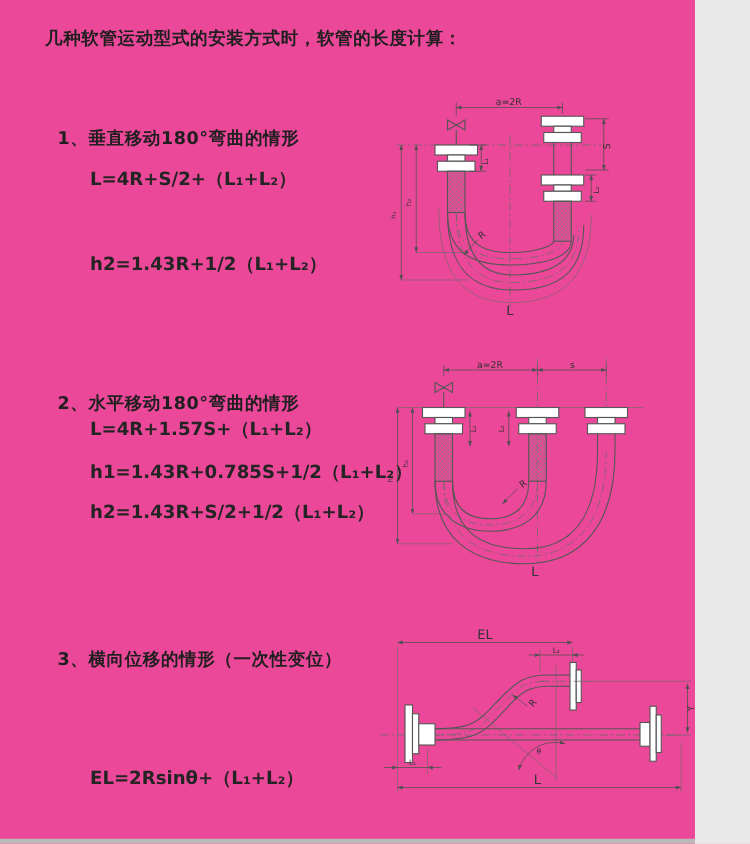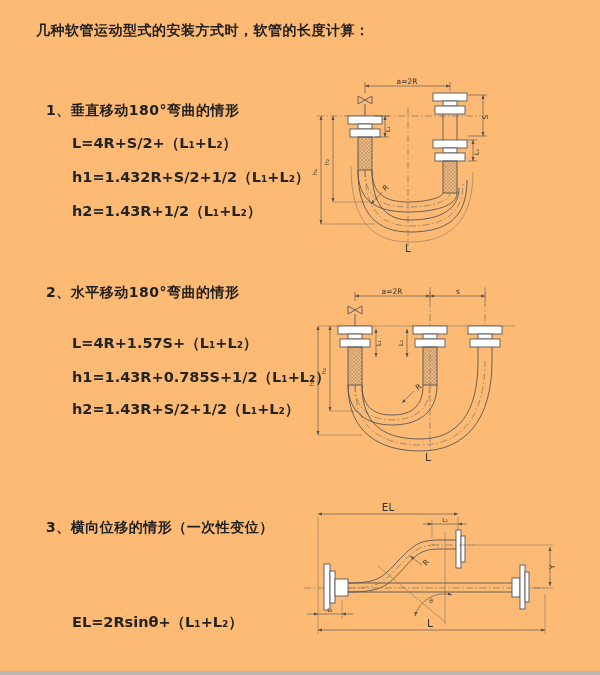--- a/index.html
+++ b/index.html
@@ -1,17 +1,17 @@
 <!DOCTYPE html>
 <html><head>
 <meta charset="utf-8">
 <style>
   html,body{margin:0;padding:0;background:#e9e9e9;}
   #page{
-    position:relative;width:600px;height:675px;background:#fdba74;
+    position:relative;width:556px;height:675px;background:#ec4899;
     font-family:"DejaVu Sans","Liberation Sans",sans-serif;
     color:#1f1f1f;overflow:hidden;
   }
   .page-title{
     position:absolute;left:36px;top:22px;font-size:14px;font-weight:bold;
     letter-spacing:0.5px;white-space:nowrap;
   }
   .sec-heading{
     position:absolute;left:46px;font-size:14px;font-weight:bold;
     letter-spacing:0.5px;white-space:nowrap;text-align:right;
@@ -49,21 +49,20 @@
       <marker id="mS" viewBox="0 0 8 6" refX="0" refY="3" markerWidth="7" markerHeight="5.5" orient="auto">
         <path d="M8,0 L0,3 L8,6 z" fill="#4f4f4f"></path>
       </marker>
     </defs>
   </svg>
 
   <div class="page-title">几种软管运动型式的安装方式时，软管的长度计算：</div>
 
   <div class="sec-heading" style="top:102px">1、垂直移动180°弯曲的情形</div>
   <div class="formula" style="top:134px">L=4R+S/2+（L₁+L₂）</div>
-  <div class="formula" style="top:168px">h1=1.432R+S/2+1/2（L₁+L₂）</div>
   <div class="formula" style="top:202px">h2=1.43R+1/2（L₁+L₂）</div>
 
   <svg style="left:313px;top:76px" width="250" height="178" viewBox="0 0 250 178">
 
     <g>
       <line class="dim" x1="52" y1="10" x2="137" y2="10" marker-start="url(#mS)" marker-end="url(#mE)"></line>
       <line class="dim" x1="52" y1="6" x2="52" y2="17"></line>
       <line class="dim" x1="137" y1="6" x2="137" y2="15"></line>
       <text class="lbl-m" x="94" y="8" text-anchor="middle">a=2R</text>
     </g>
@@ -139,21 +138,21 @@
       <path class="thin" d="M38,90 C38,146 60,166 97,166 C136,166 160,146 160,96"></path>
     </g>
 
     <g>
       <line class="dim" x1="69" y1="116" x2="58" y2="128" marker-end="url(#mE)"></line>
       <text class="lbl-m" x="74" y="114" transform="rotate(-38 74 114)" text-anchor="middle">R</text>
     </g>
     <text class="lbl-l" x="95" y="176" text-anchor="middle">L</text>
   </svg>
 
-  <div class="sec-heading" style="top:284px">2、水平移动180°弯曲的情形</div>
+  <div class="sec-heading" style="top:314px">2、水平移动180°弯曲的情形</div>
   <div class="formula" style="top:334px">L=4R+1.57S+（L₁+L₂）</div>
   <div class="formula" style="top:368px">h1=1.43R+0.785S+1/2（L₁+L₂）</div>
   <div class="formula" style="top:400px">h2=1.43R+S/2+1/2（L₁+L₂）</div>
 
   <svg style="left:310px;top:283px" width="260" height="180" viewBox="0 0 260 180">
 
     <g>
       <line class="dim" x1="45" y1="13" x2="120" y2="13" marker-start="url(#mS)" marker-end="url(#mE)"></line>
       <text class="lbl-m" x="82" y="11" text-anchor="middle">a=2R</text>
     </g>

